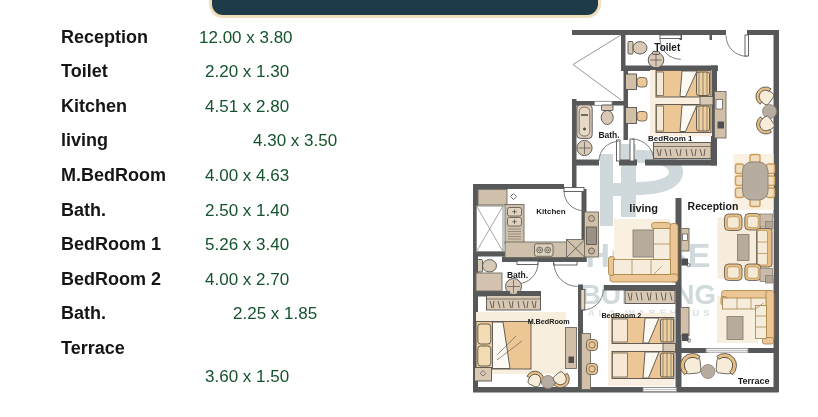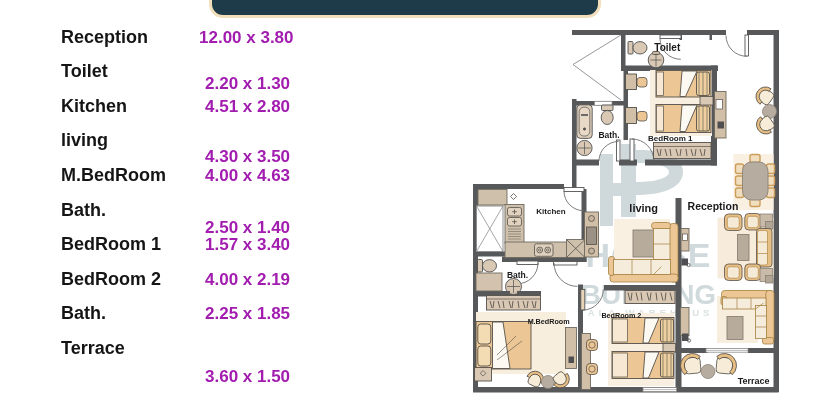--- a/index.html
+++ b/index.html
@@ -1,44 +1,44 @@
 <!DOCTYPE html>
 <html><head>
 <meta charset="utf-8">
 <style>
   html,body{margin:0;padding:0;}
   body{width:818px;height:417px;overflow:hidden;position:relative;background:#ffffff;
        font-family:"Liberation Sans", sans-serif;}
   .nm{position:absolute;left:61px;font-weight:bold;font-size:18px;color:#151515;white-space:nowrap;}
-  .dm{position:absolute;left:205px;font-weight:bold;font-size:17px;color:#a21caf;white-space:nowrap;}
+  .dm{position:absolute;left:205px;font-weight:normal;font-size:17px;color:#14532d;white-space:nowrap;}
 </style>
 </head>
 <body>
 
 <div style="position:absolute;left:209px;top:-16px;width:386px;height:28px;background:#1d3b48;border:3px solid #f1debb;border-radius:14px;"></div>
 
 <div>
 <span class="nm" style="top:27px;">Reception</span>
     <span class="dm" style="top:28px;left:199px;">12.00 x 3.80</span>
 <span class="nm" style="top:61px;">Toilet</span>
-    <span class="dm" style="top:62px;margin-top:12px;">2.20 x 1.30</span>
+    <span class="dm" style="top:62px;">2.20 x 1.30</span>
 <span class="nm" style="top:96px;">Kitchen</span>
     <span class="dm" style="top:97px;">4.51 x 2.80</span>
 <span class="nm" style="top:130px;">living</span>
-    <span class="dm" style="top:147px;">4.30 x 3.50</span>
+    <span class="dm" style="top:131px;margin-left:48px;">4.30 x 3.50</span>
 <span class="nm" style="top:165px;">M.BedRoom</span>
     <span class="dm" style="top:166px;">4.00 x 4.63</span>
 <span class="nm" style="top:200px;">Bath.</span>
-    <span class="dm" style="top:218px;">2.50 x 1.40</span>
+    <span class="dm" style="top:201px;">2.50 x 1.40</span>
 <span class="nm" style="top:234px;">BedRoom 1</span>
-    <span class="dm" style="top:235px;">1.57 x 3.40</span>
+    <span class="dm" style="top:235px;">5.26 x 3.40</span>
 <span class="nm" style="top:269px;">BedRoom 2</span>
-    <span class="dm" style="top:270px;">4.00 x 2.19</span>
+    <span class="dm" style="top:270px;">4.00 x 2.70</span>
 <span class="nm" style="top:303px;">Bath.</span>
-    <span class="dm" style="top:304px;">2.25 x 1.85</span>
+    <span class="dm" style="top:304px;margin-left:28px;">2.25 x 1.85</span>
 <span class="nm" style="top:338px;">Terrace</span>
     <span class="dm" style="top:339px;margin-top:28px;">3.60 x 1.50</span>
 </div>
 
 <svg width="818" height="417" viewBox="0 0 818 417" style="position:absolute;left:0;top:0;">
 <g id="plan">
 
 <rect x="625" y="35" width="57" height="31" fill="#ffffff"></rect>
 
 <rect x="682" y="35" width="91" height="120" fill="#ffffff"></rect>

